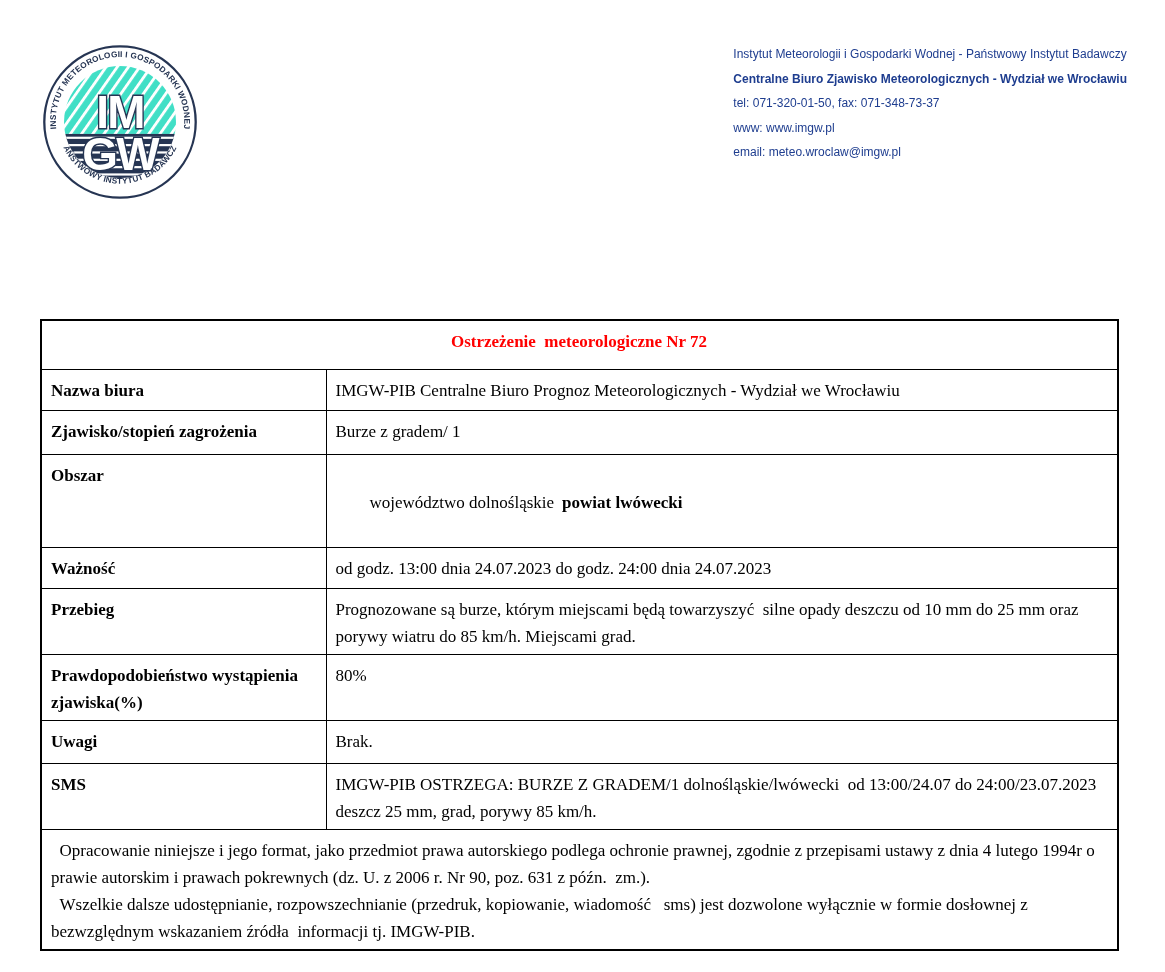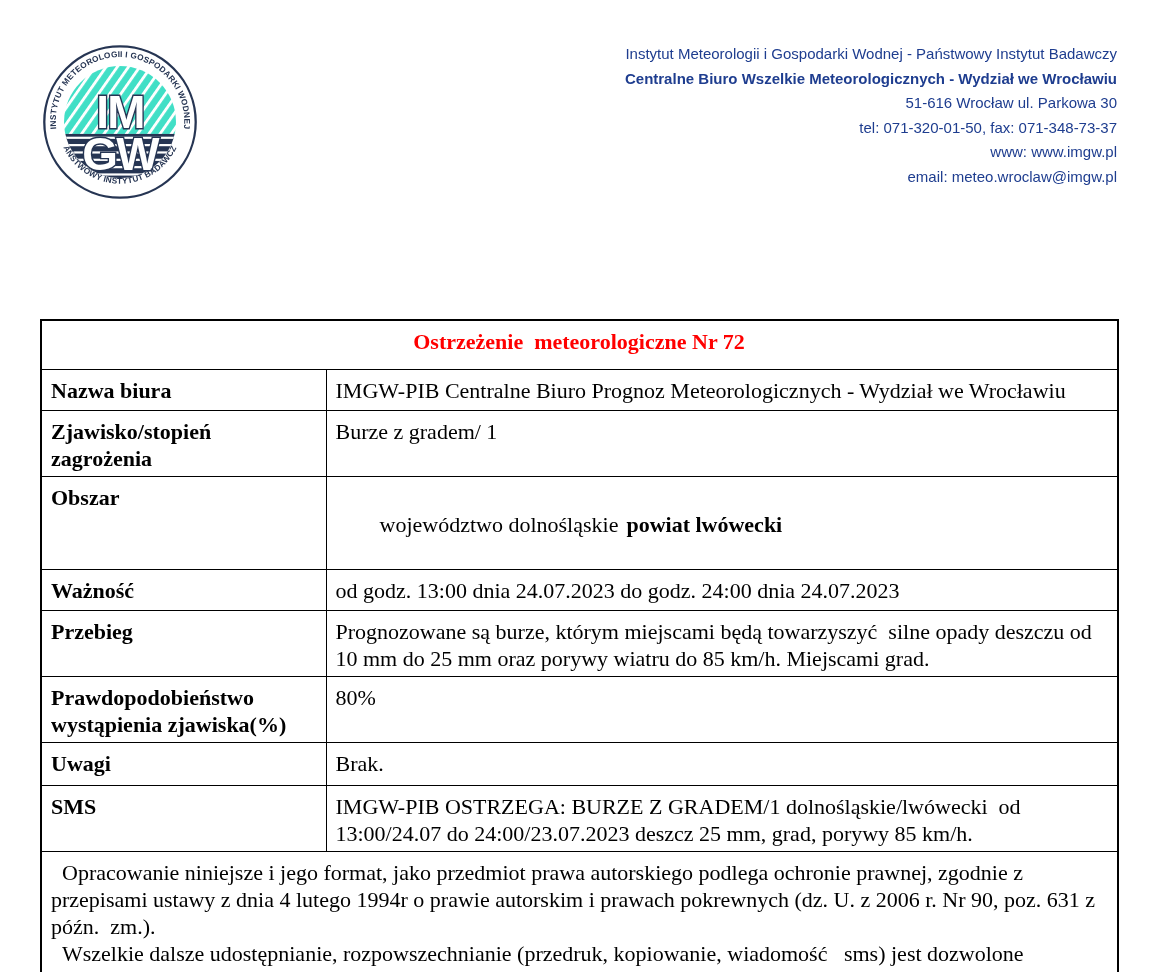--- a/index.html
+++ b/index.html
@@ -5,35 +5,35 @@
   * { margin:0; padding:0; box-sizing:border-box; }
   html, body { background:#ffffff; }
   body {
     width:1165px; height:972px; position:relative; overflow:hidden;
     font-family:"Liberation Serif", serif; color:#000;
   }
 
   
   .logo-wrap { position:absolute; left:42px; top:44px; width:156px; height:156px; }
   .letterhead {
-    position:absolute; top:42px; right:48px; text-align:right;
+    position:absolute; top:42px; right:38px; 
     color:#1e3d8f; font-family:"Liberation Sans", sans-serif;
-    font-size:15px; line-height:24.6px;
+    font-size:12px; line-height:24.6px;
   }
   .letterhead .bold { font-weight:bold; }
 
   
   table.warning {
     position:absolute; left:40px; top:319px; width:1079px;
     border-collapse:collapse; border:2px solid #000; table-layout:fixed;
     font-family:"Liberation Serif", serif;
   }
   table.warning td {
     border:1px solid #000; vertical-align:top;
-    font-size:22px; line-height:27px; padding:7px 10px 4px 9px;
+    font-size:17px; line-height:27px; padding:7px 10px 4px 9px;
   }
   td.title-cell {
     text-align:center; color:#ff0000; font-weight:bold;
     font-size:21.5px; line-height:27px; padding:12px 0 6px;
     white-space:pre-wrap;
   }
   td.lbl { font-weight:bold; padding-left:9px; }
   td.val { padding-left:11px; white-space:pre-wrap; }
   .area-bold { font-weight:bold; margin-left:8px; }
   td.footer-cell { padding:5px 9px 6px 7px; font-size:16.5px; line-height:27.5px; }
@@ -72,22 +72,21 @@
       <textPath href="#arcTop" startOffset="50%" text-anchor="middle">INSTYTUT METEOROLOGII I GOSPODARKI WODNEJ</textPath>
     </text>
     <text font-family="Liberation Sans, sans-serif" font-size="9" font-weight="bold" fill="#263553" letter-spacing="0.2">
       <textPath href="#arcBottom" startOffset="50%" text-anchor="middle">• PAŃSTWOWY INSTYTUT BADAWCZY •</textPath>
     </text>
   </svg>
 </div>
 
 <div class="letterhead">
   <div>Instytut Meteorologii i Gospodarki Wodnej - Państwowy Instytut Badawczy</div>
-  <div class="bold">Centralne Biuro Wszelkie Meteorologicznych - Wydział we Wrocławiu</div>
-  <div>51-616 Wrocław ul. Parkowa 30</div>
+  <div class="bold">Centralne Biuro Zjawisko Meteorologicznych - Wydział we Wrocławiu</div>
   <div>tel: 071-320-01-50, fax: 071-348-73-37</div>
   <div>www: www.imgw.pl</div>
   <div>email: meteo.wroclaw@imgw.pl</div>
 </div>
 
 <table class="warning">
   <colgroup>
       <col style="width:285px">
       <col>
     </colgroup>

